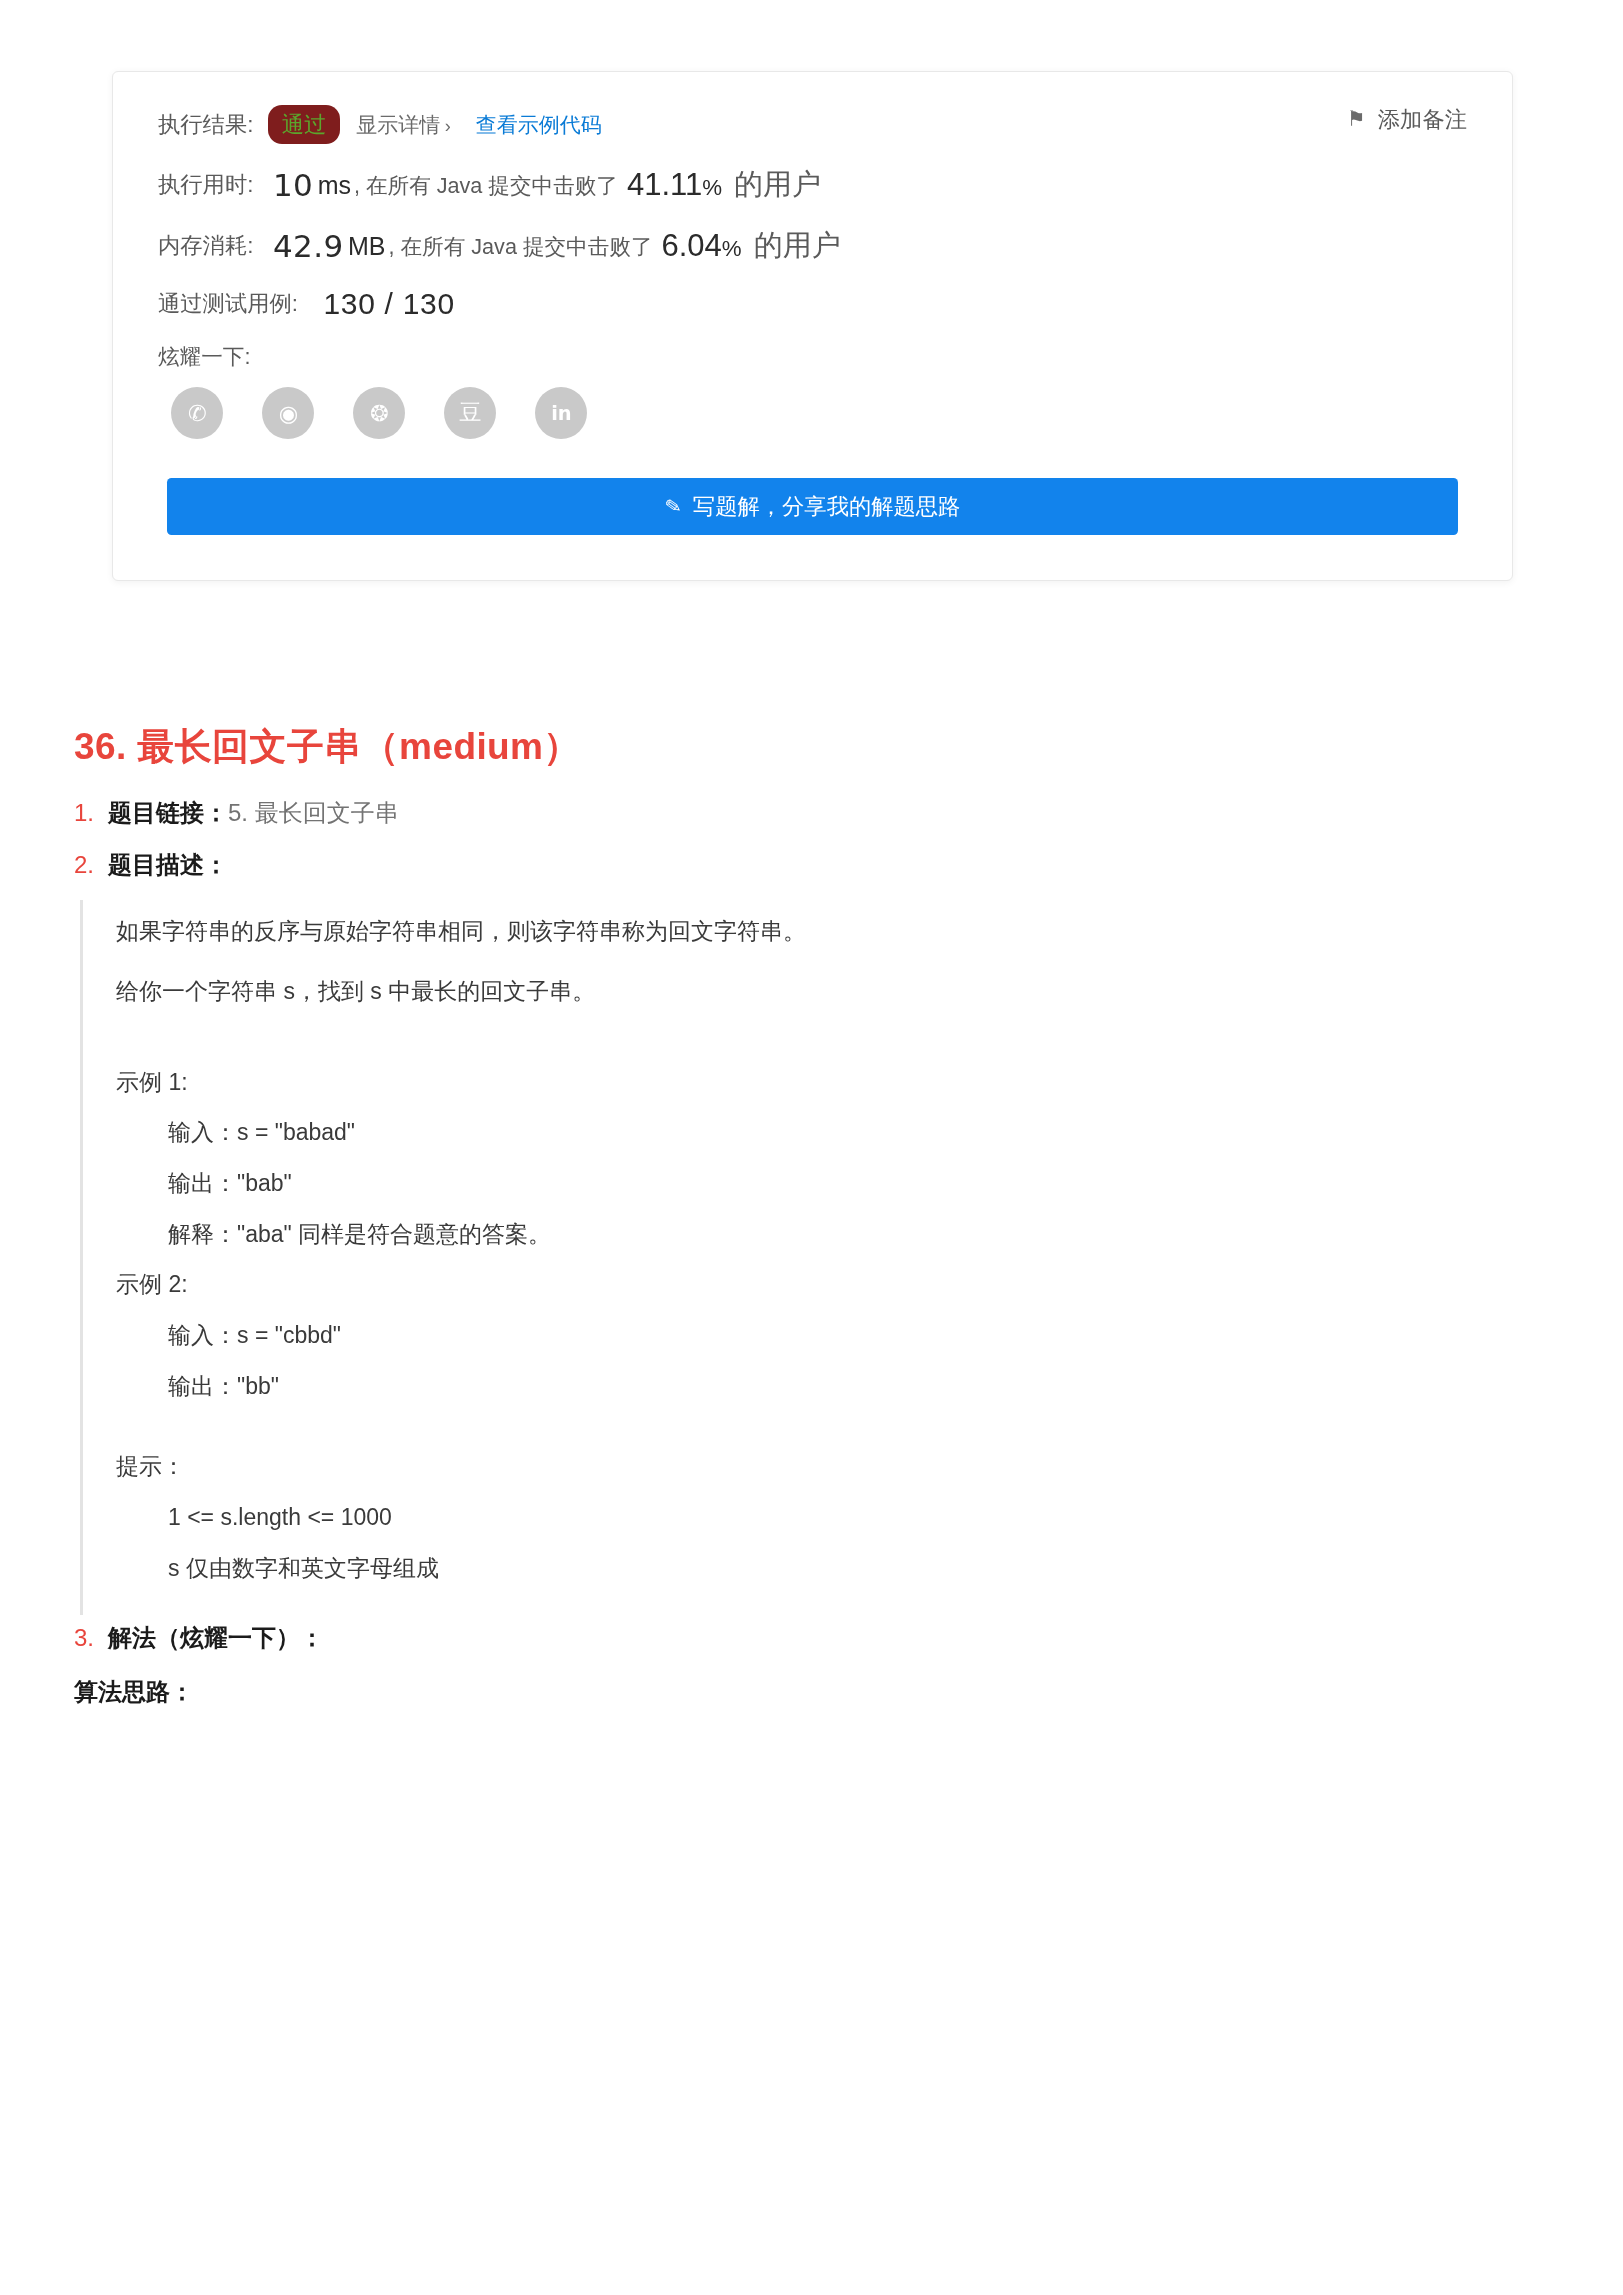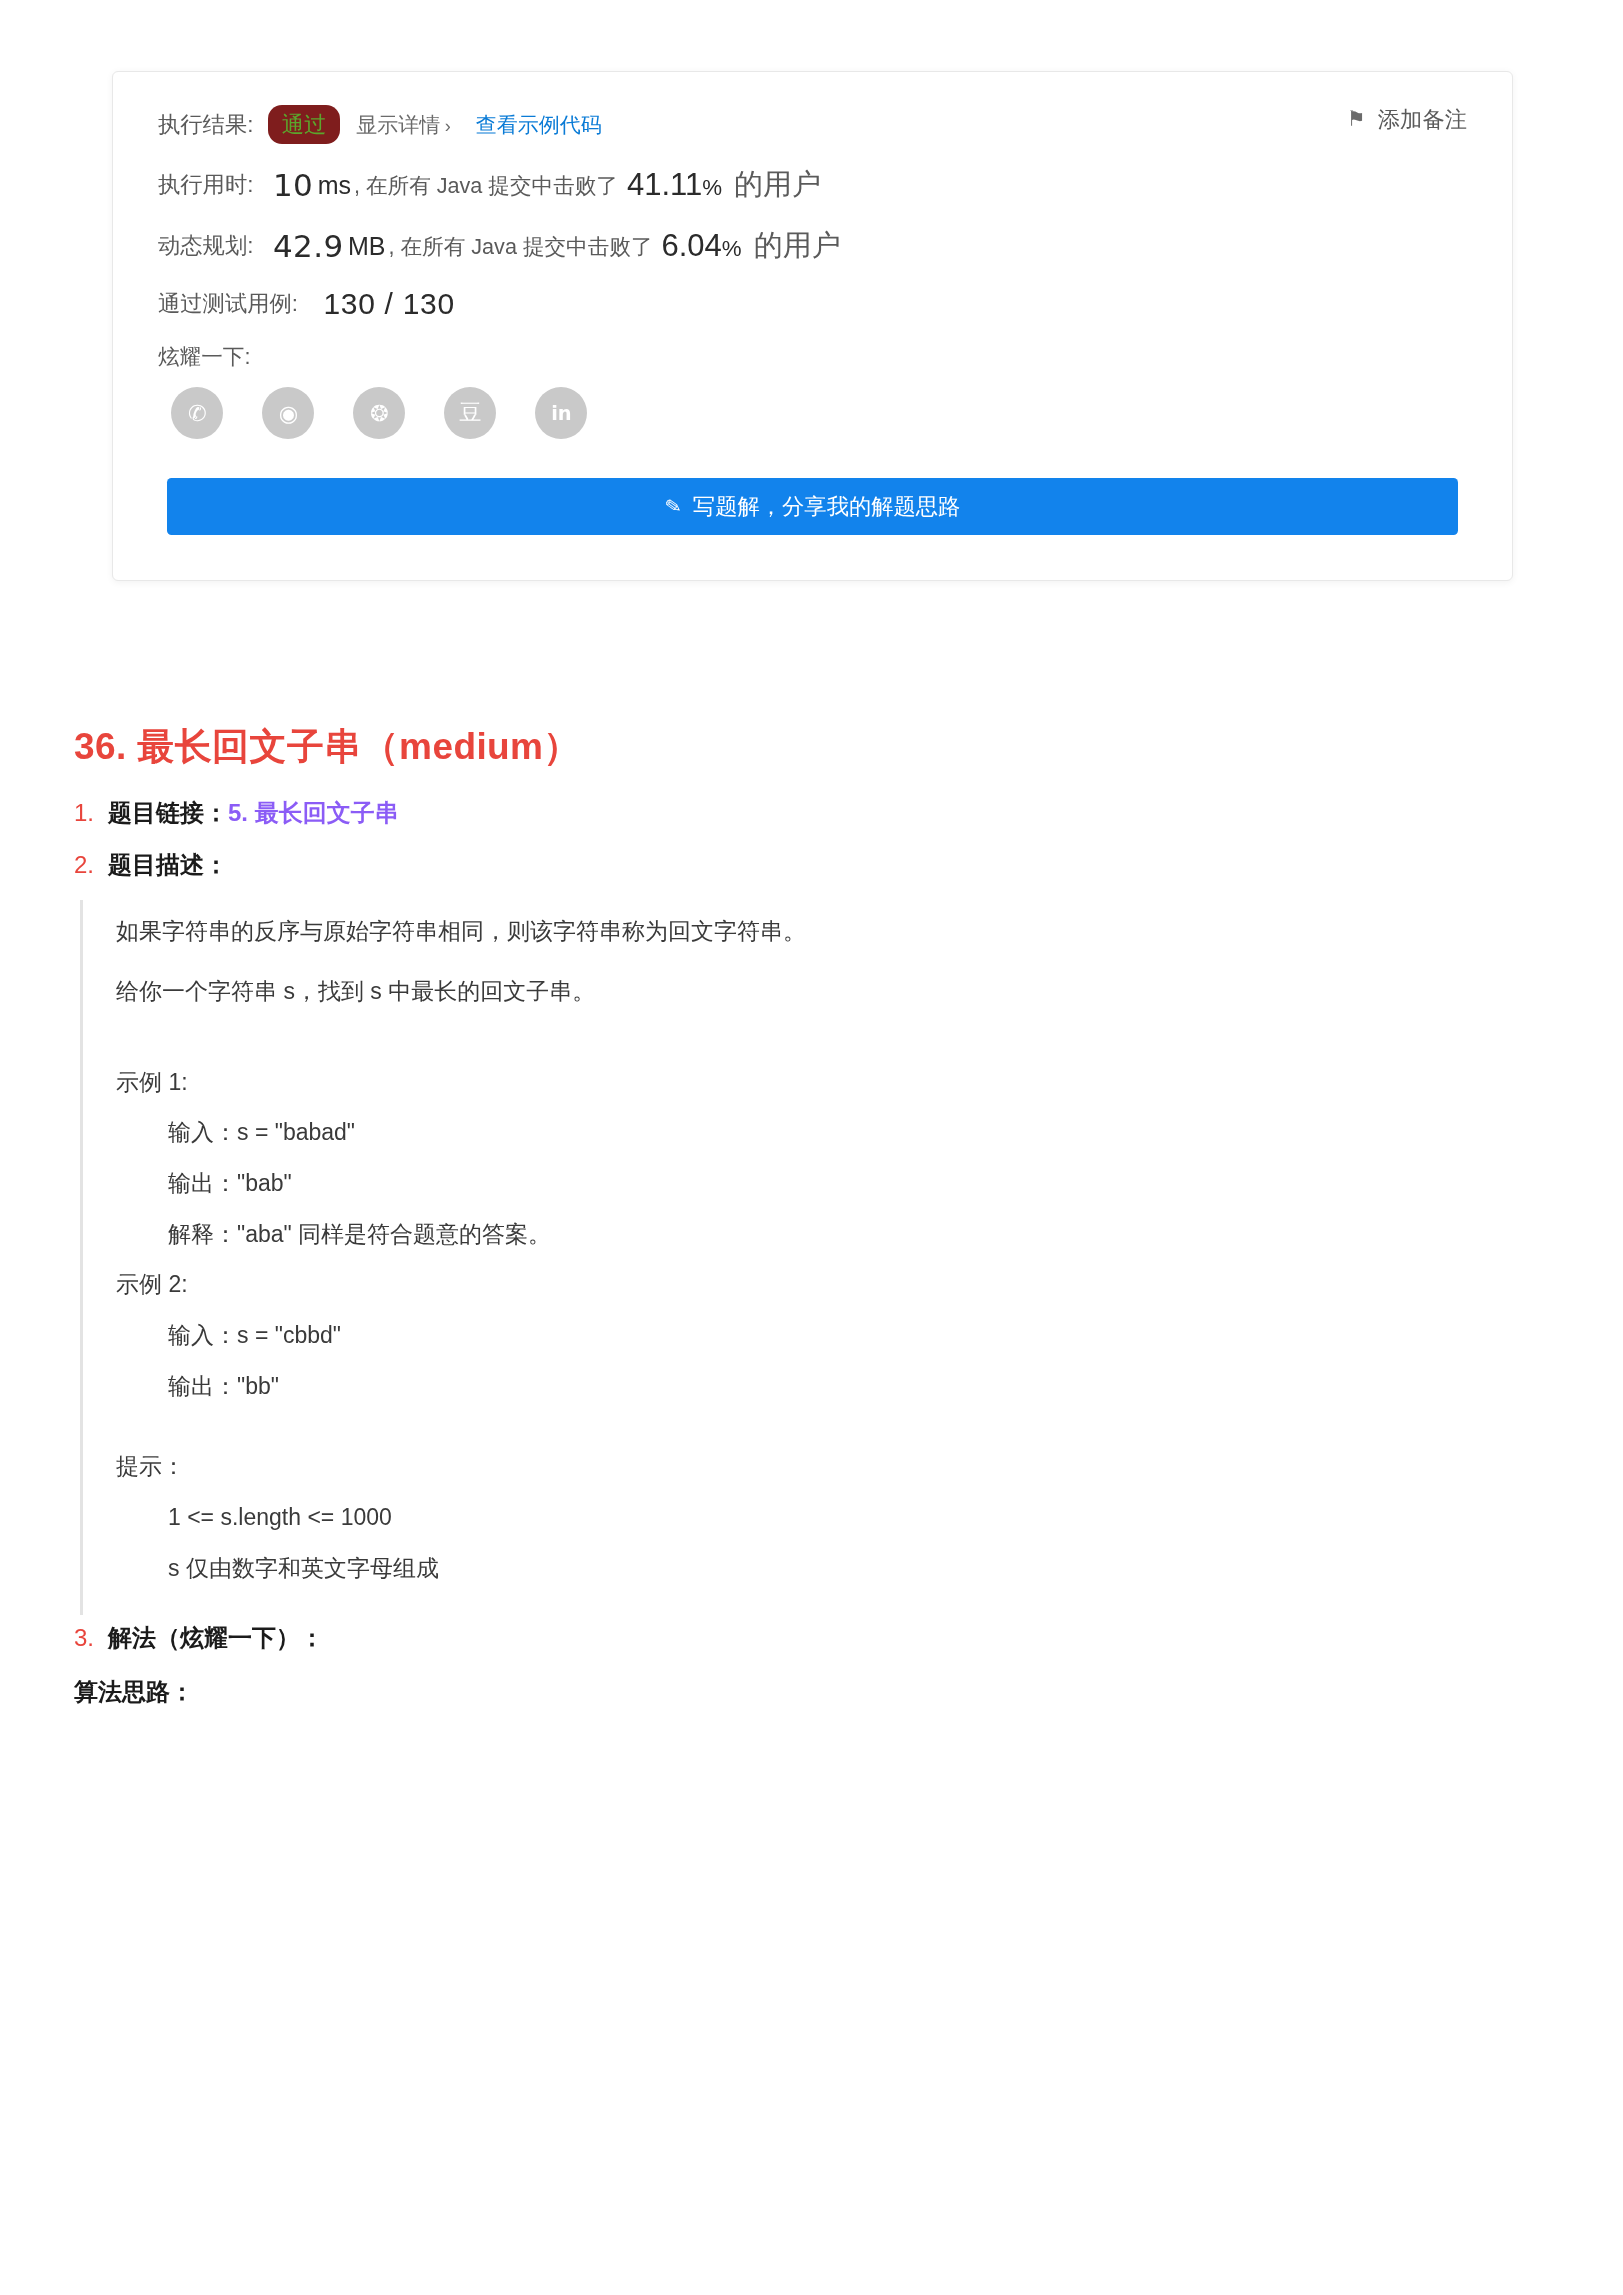--- a/index.html
+++ b/index.html
@@ -188,22 +188,22 @@
     font-size: 24px;
     width: 34px;
     flex: 0 0 34px;
   }
   .ol-text {
     font-size: 24px;
     font-weight: bold;
     color: #1b1b1b;
   }
   .ol-text .lnk {
-    color: #8b5cf6;
-    font-weight: bold;
+    color: #737373;
+    font-weight: normal;
   }
   .quote {
     border-left: 3.7px solid #e3e3e3;
     margin: 19.4px 0 7.4px 6px;
     padding: 13.4px 0 13.4px 33px;
     color: #3a3a3a;
   }
   .quote p {
     font-size: 23px;
     line-height: 1.55;
@@ -244,21 +244,21 @@
       <div class="row">
         <span class="row-label">执行用时:</span>
         <span class="metric-num">10</span>
         <span class="metric-unit">ms</span>
         <span class="metric-mid">, 在所有 Java 提交中击败了</span>
         <span class="metric-pct"><span>41.11</span><span class="pc">%</span></span>
         <span class="metric-tail">的用户</span>
       </div>
 
       <div class="row">
-        <span class="row-label">动态规划:</span>
+        <span class="row-label">内存消耗:</span>
         <span class="metric-num">42.9</span>
         <span class="metric-unit">MB</span>
         <span class="metric-mid">, 在所有 Java 提交中击败了</span>
         <span class="metric-pct"><span>6.04</span><span class="pc">%</span></span>
         <span class="metric-tail">的用户</span>
       </div>
 
       <div class="row">
         <span class="row-label">通过测试用例:</span>
         <span class="cases-num">130 / 130</span>

